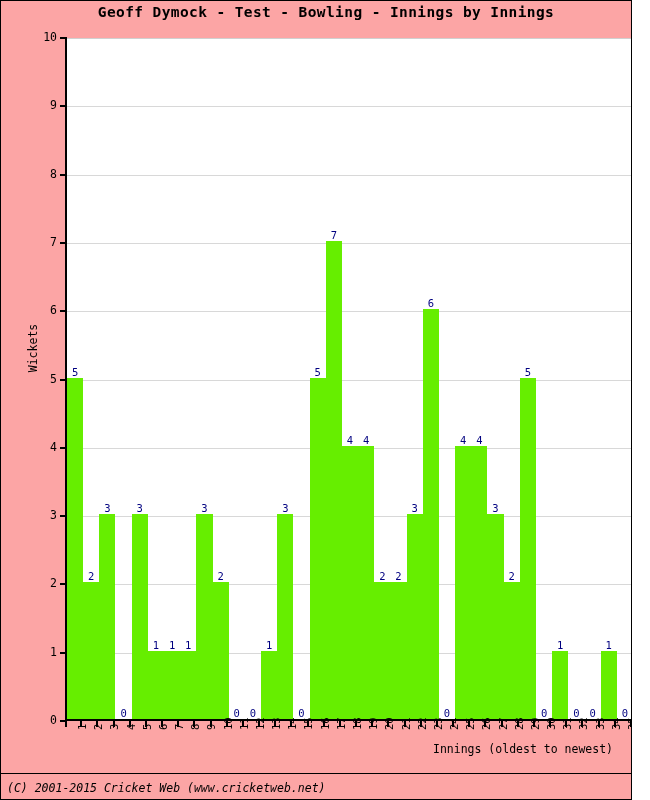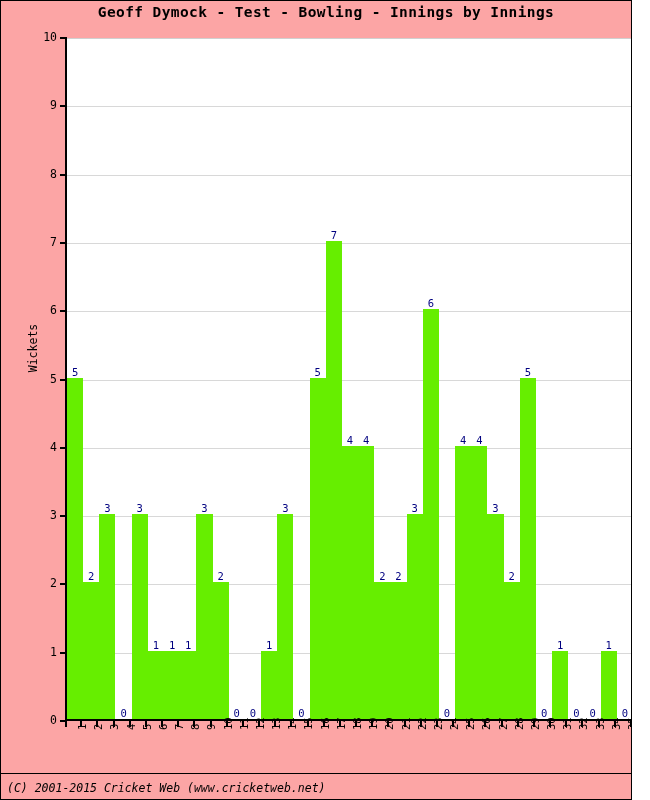--- a/index.html
+++ b/index.html
@@ -343,17 +343,18 @@
       <div class="xtick" style="left: 516.486px;"></div>
       <div class="x-axis-label" style="left: 513.4px;">32</div>
       <div class="xtick" style="left: 532.657px;"></div>
       <div class="x-axis-label" style="left: 529.571px;">33</div>
       <div class="xtick" style="left: 548.829px;"></div>
       <div class="x-axis-label" style="left: 545.743px;">34</div>
       <div class="xtick" style="left: 565px;"></div>
       <div class="x-axis-label" style="left: 561.914px;">35</div>
       <div class="xtick" style="left: 0px;"></div>
     </div>
+  <div id="x-axis-title">Innings (oldest to newest)</div>
 
   <div id="footer-divider"></div>
   <div id="footer-text">(C) 2001-2015 Cricket Web (www.cricketweb.net)</div>
 
 </div>
 
 </body></html>

